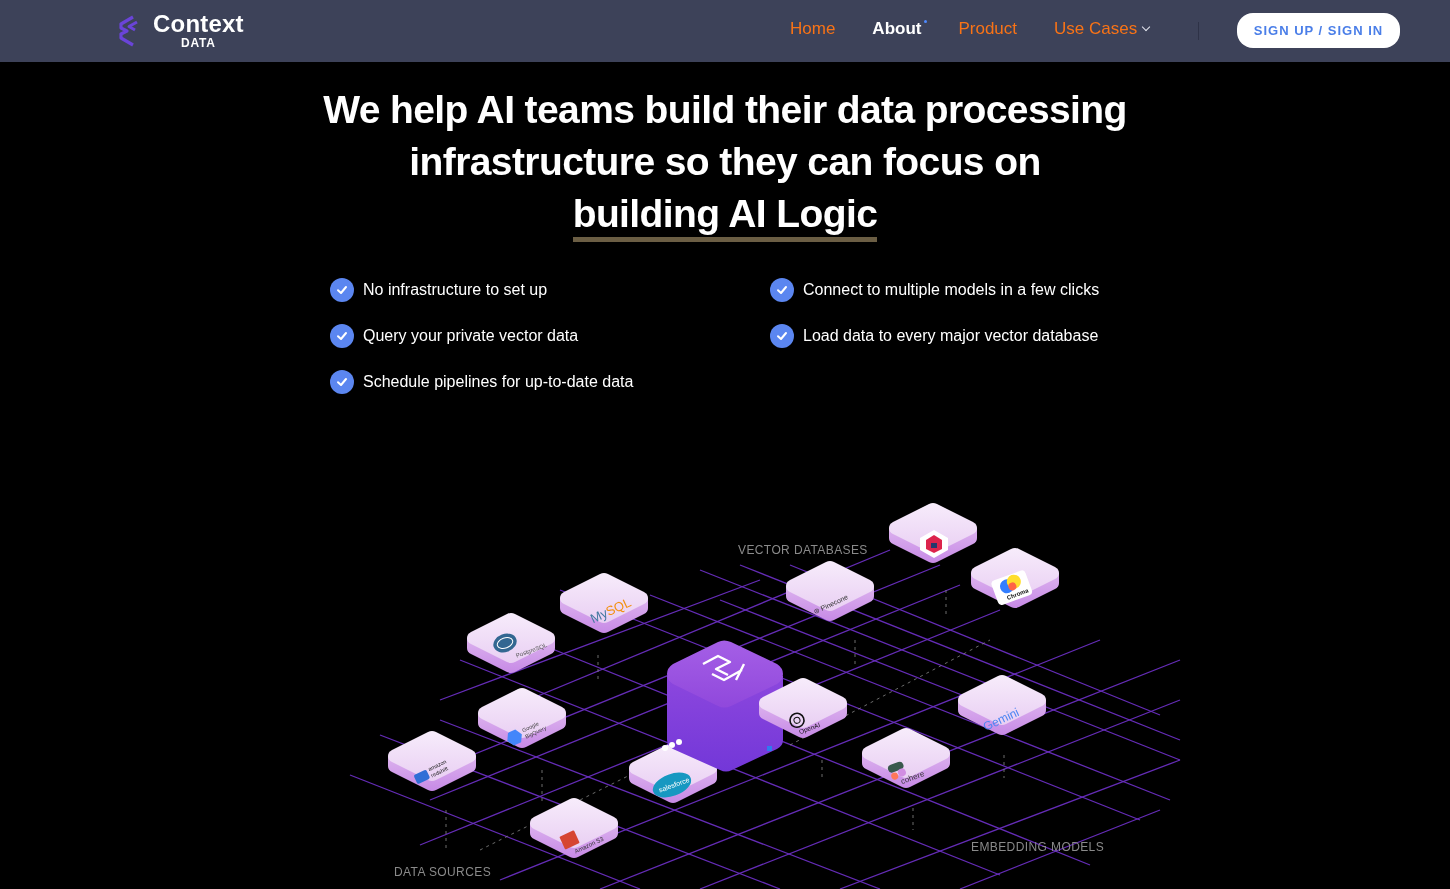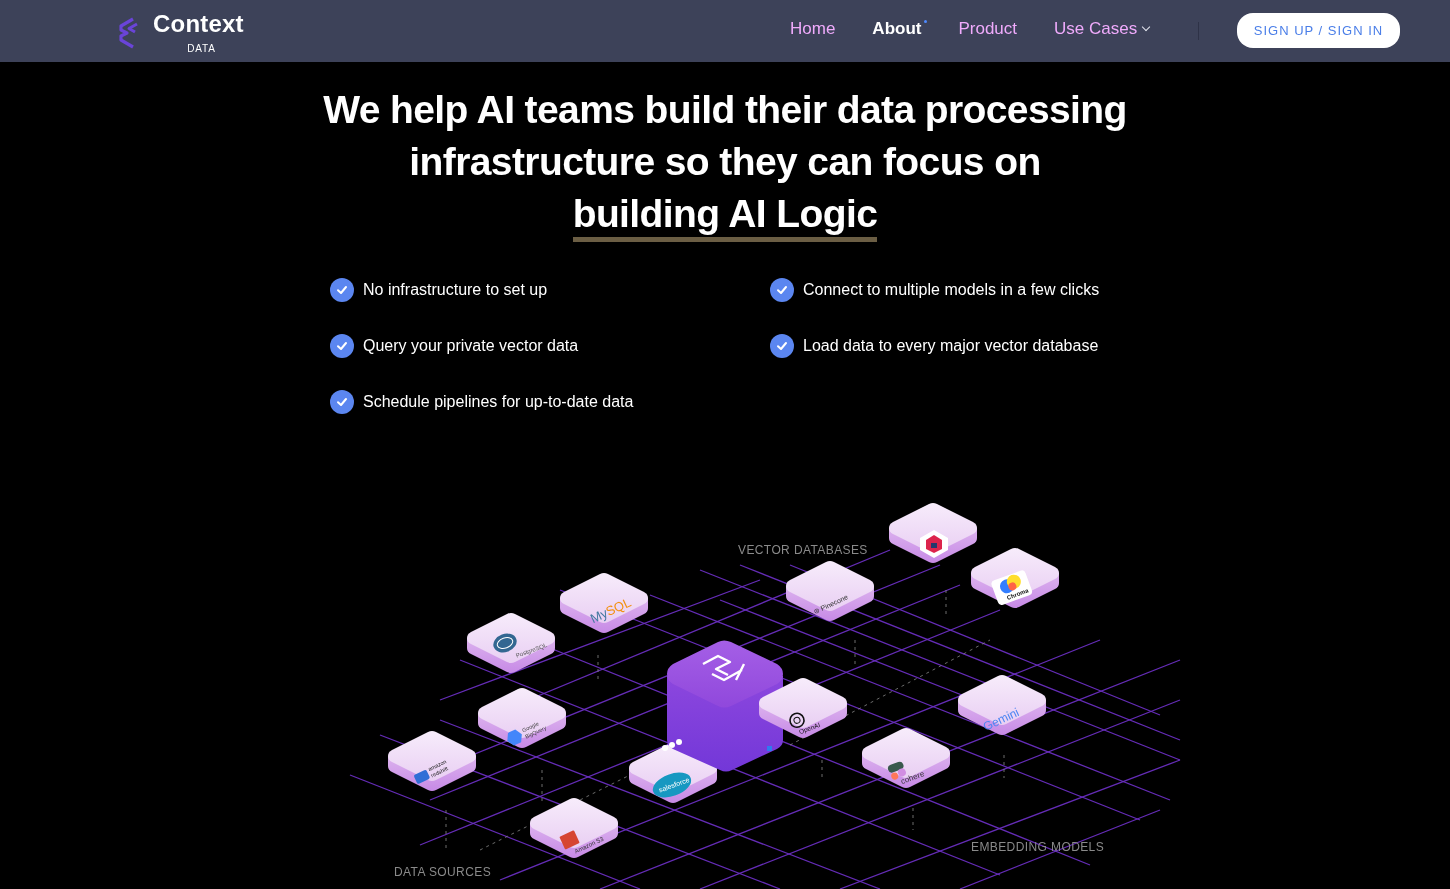--- a/index.html
+++ b/index.html
@@ -5,38 +5,38 @@
   * { box-sizing: border-box; margin: 0; padding: 0; }
   html, body { width: 1450px; height: 889px; overflow: hidden; background: #000; }
   body { font-family: "Liberation Sans", "DejaVu Sans", sans-serif; color: #fff; position: relative; }
 
   
   .navbar { position: absolute; left: 0; top: 0; width: 1450px; height: 62px; background: #3d4259; }
   .logo { position: absolute; left: 113px; top: 12px; display: flex; align-items: center; }
   .logo-mark { width: 32px; height: 36px; margin-right: 8px; }
   .logo-text { display: flex; flex-direction: column; align-items: flex-end; line-height: 1; }
   .logo-name { font-size: 24px; font-weight: 700; letter-spacing: 0.2px; color: #fff; }
-  .logo-sub { font-size: 10px; font-weight: 400; letter-spacing: 0.8px; margin-top: 8px; margin-right: 28px; color: #fff; }
+  .logo-sub { font-size: 12px; font-weight: 700; letter-spacing: 0.8px; margin-top: 1px; margin-right: 28px; color: #fff; }
 
   .nav-links { position: absolute; top: 19px; left: 790px; display: flex; align-items: center; }
-  .nav-link { font-size: 17px; color: #f0abfc; margin-right: 37px; position: relative; cursor: pointer; white-space: nowrap; }
+  .nav-link { font-size: 17px; color: #f97316; margin-right: 37px; position: relative; cursor: pointer; white-space: nowrap; }
   .nav-link.active { color: #fff; font-weight: 700; }
   .nav-dot { position: absolute; right: -6px; top: 1px; width: 3px; height: 3px; background: #4f8bff; border-radius: 50%; }
   .chevron { display: inline-block; width: 6px; height: 6px; border-right: 1.5px solid #e3e5ee; border-bottom: 1.5px solid #e3e5ee; transform: rotate(45deg); margin-left: 6px; position: relative; top: -4px; }
   .nav-divider { position: absolute; left: 1198px; top: 22px; width: 1px; height: 18px; background: #2e3247; }
-  .signup-btn { position: absolute; left: 1237px; top: 13px; width: 163px; height: 35px; background: #fff; border-radius: 16px; border: none; color: #4a7ee8; font-size: 13px; font-weight: 400; letter-spacing: 1px; font-family: "Liberation Sans", sans-serif; cursor: pointer; }
+  .signup-btn { position: absolute; left: 1237px; top: 13px; width: 163px; height: 35px; background: #fff; border-radius: 16px; border: none; color: #4a7ee8; font-size: 13px; font-weight: 700; letter-spacing: 1px; font-family: "Liberation Sans", sans-serif; cursor: pointer; }
 
   
   .hero-title { position: absolute; top: 84px; left: 0; width: 1510px; text-align: center; font-size: 39px; font-weight: 700; line-height: 52px; letter-spacing: -0.6px; color: #fff; }
   .hero-title .line { display: block; }
   .hero-title .underline { display: inline-block; position: relative; }
   .hero-title .underline::after { content: ""; position: absolute; left: 0; right: 0; bottom: -2px; height: 5px; background: #6b5e44; }
 
   
-  .features { position: absolute; top: 278px; left: 330px; width: 820px; display: grid; grid-template-columns: 440px 380px; row-gap: 32px; }
+  .features { position: absolute; top: 278px; left: 330px; width: 820px; display: grid; grid-template-columns: 440px 380px; row-gap: 22px; }
   .feature { display: flex; align-items: center; height: 24px; }
   .check { width: 24px; height: 24px; border-radius: 50%; background: #5b86f0; display: flex; align-items: center; justify-content: center; margin-right: 9px; flex-shrink: 0; }
   .check svg { width: 14px; height: 14px; }
   .feature-text { font-size: 16px; color: #fff; white-space: nowrap; }
 
   
   .illustration { position: absolute; left: 0; top: 420px; width: 1450px; height: 469px; }
   .label-small { position: absolute; font-size: 12px; letter-spacing: 0.4px; color: #8a8a8a; }
 </style>
 </head>

